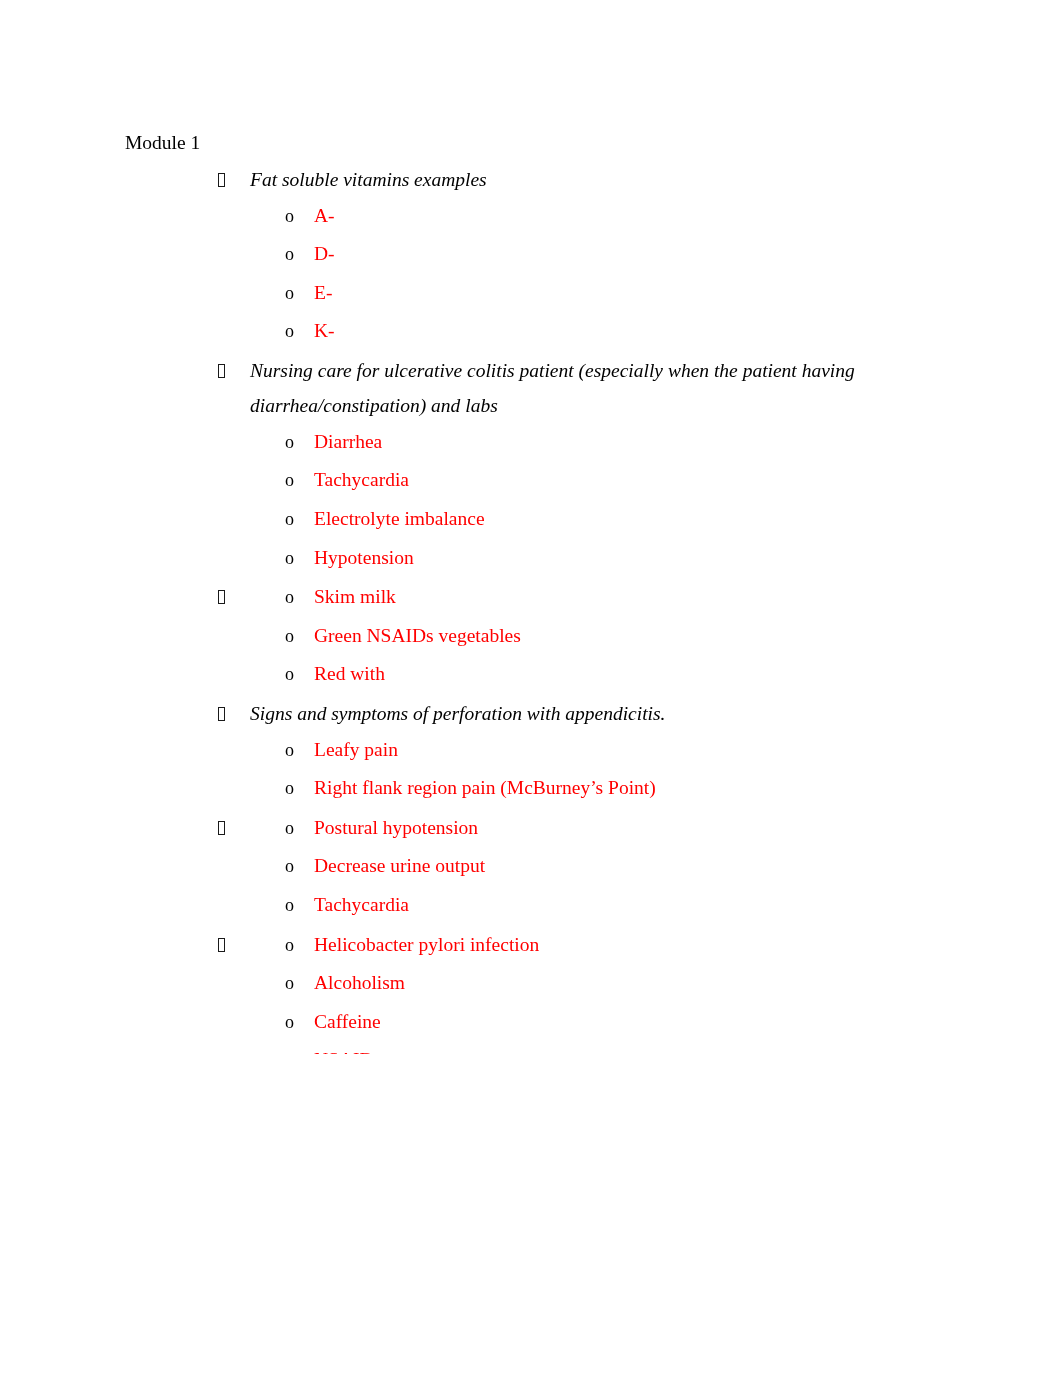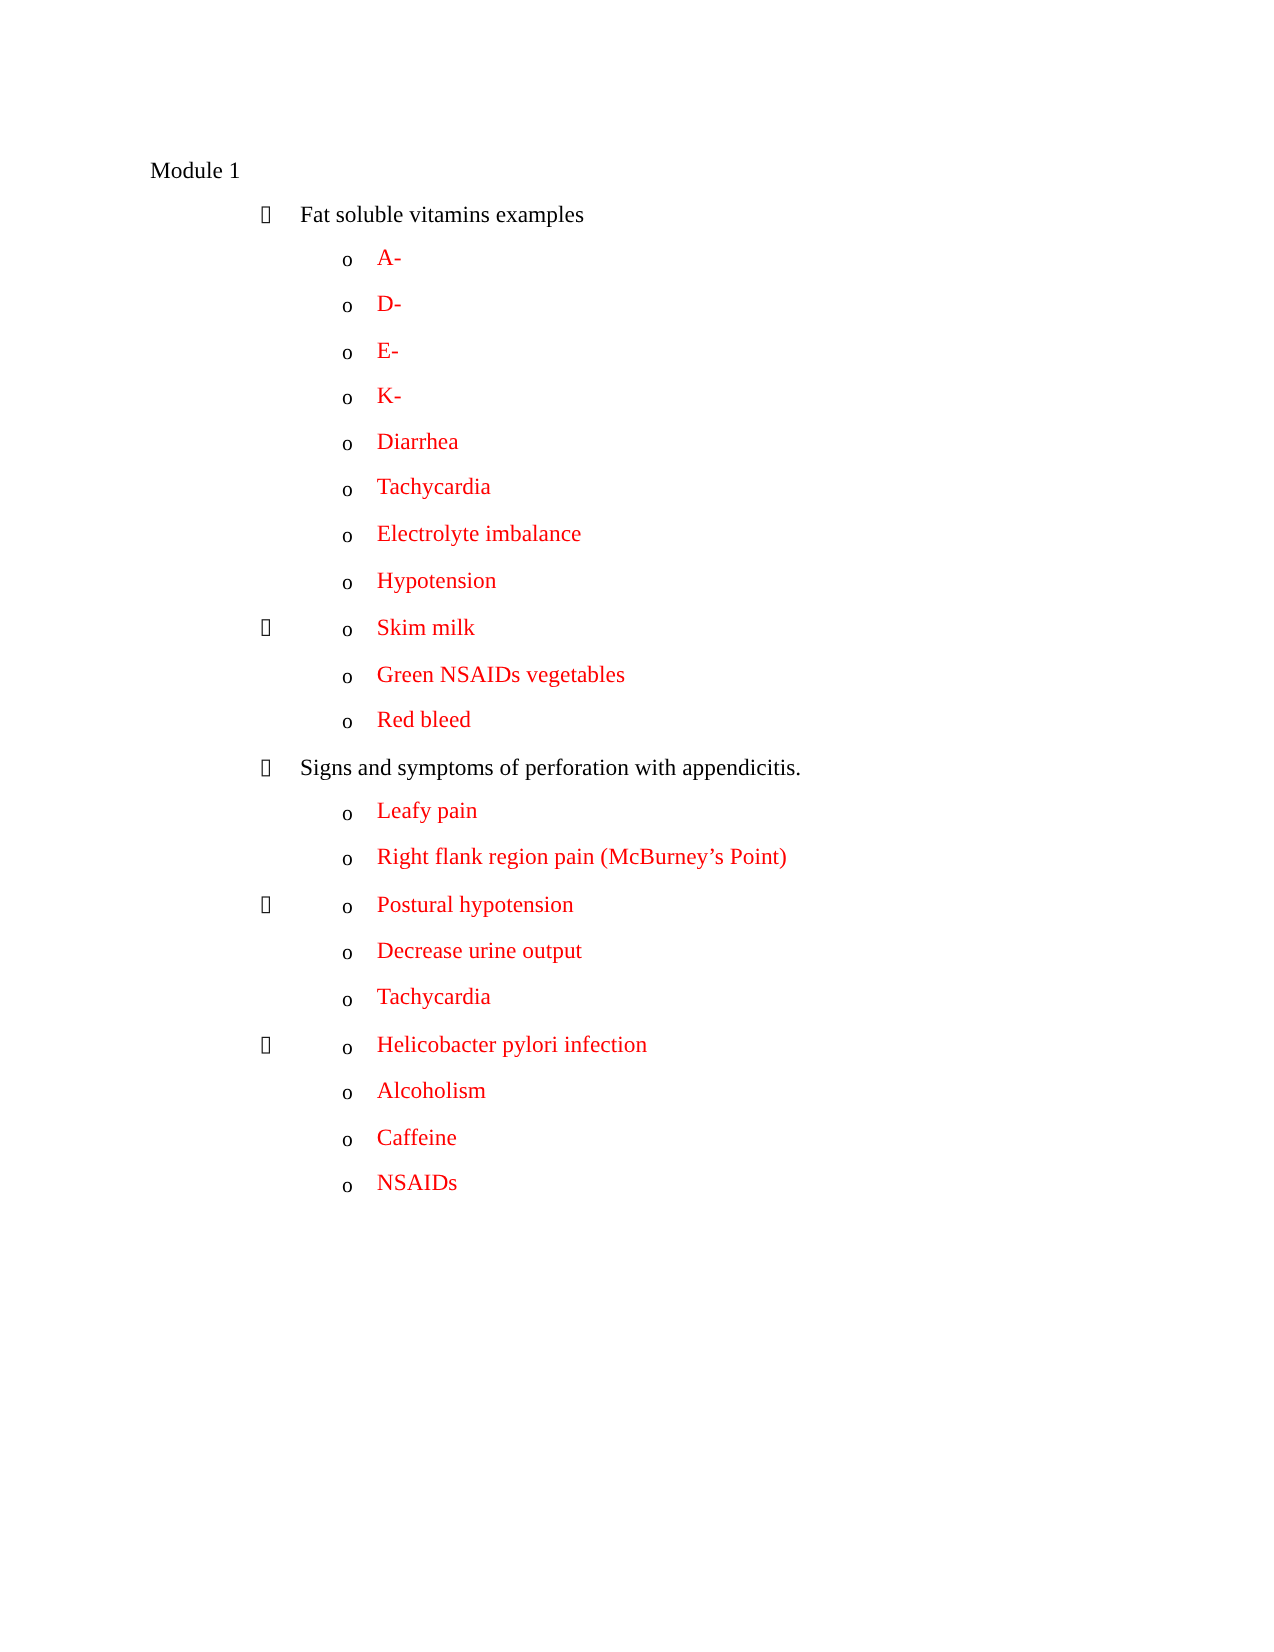--- a/index.html
+++ b/index.html
@@ -30,20 +30,21 @@
     color: #000000;
     white-space: pre-wrap;
   }
   .l1 {
     position: relative;
     padding-left: 125px;
     font-size: 19.5px;
     line-height: 35.5px;
     margin-top: 2px;
     color: #000000;
+    font-style: italic;
   }
   .l1 .marker {
     position: absolute;
     left: 93px;
     top: 0;
     width: 22px;
     font-size: 19.5px;
     line-height: 35.5px;
     color: #000000;
   }
@@ -109,20 +110,24 @@
       <div class="l2">
         <span class="marker">o</span>
         <span class="txt">E-</span>
       </div>
       <div class="l2">
         <span class="marker">o</span>
         <span class="txt">K-</span>
       </div>
     </div>
 
+    <div class="l1">
+      <span class="marker"><span class="tofu"></span></span>
+      <span class="txt">Nursing care for ulcerative colitis patient (especially when the patient having diarrhea/constipation) and labs</span>
+    </div>
     <div class="sublist">
       <div class="l2">
         <span class="marker">o</span>
         <span class="txt">Diarrhea</span>
       </div>
       <div class="l2">
         <span class="marker">o</span>
         <span class="txt">Tachycardia</span>
       </div>
       <div class="l2">
@@ -142,21 +147,21 @@
       <div class="l2">
         <span class="marker">o</span>
         <span class="txt">Skim milk</span>
       </div>
       <div class="l2">
         <span class="marker">o</span>
         <span class="txt">Green NSAIDs vegetables</span>
       </div>
       <div class="l2">
         <span class="marker">o</span>
-        <span class="txt">Red bleed</span>
+        <span class="txt">Red with</span>
       </div>
     </div>
 
     <div class="l1">
       <span class="marker"><span class="tofu"></span></span>
       <span class="txt">Signs and symptoms of perforation with appendicitis.</span>
     </div>
     <div class="sublist">
       <div class="l2">
         <span class="marker">o</span>

